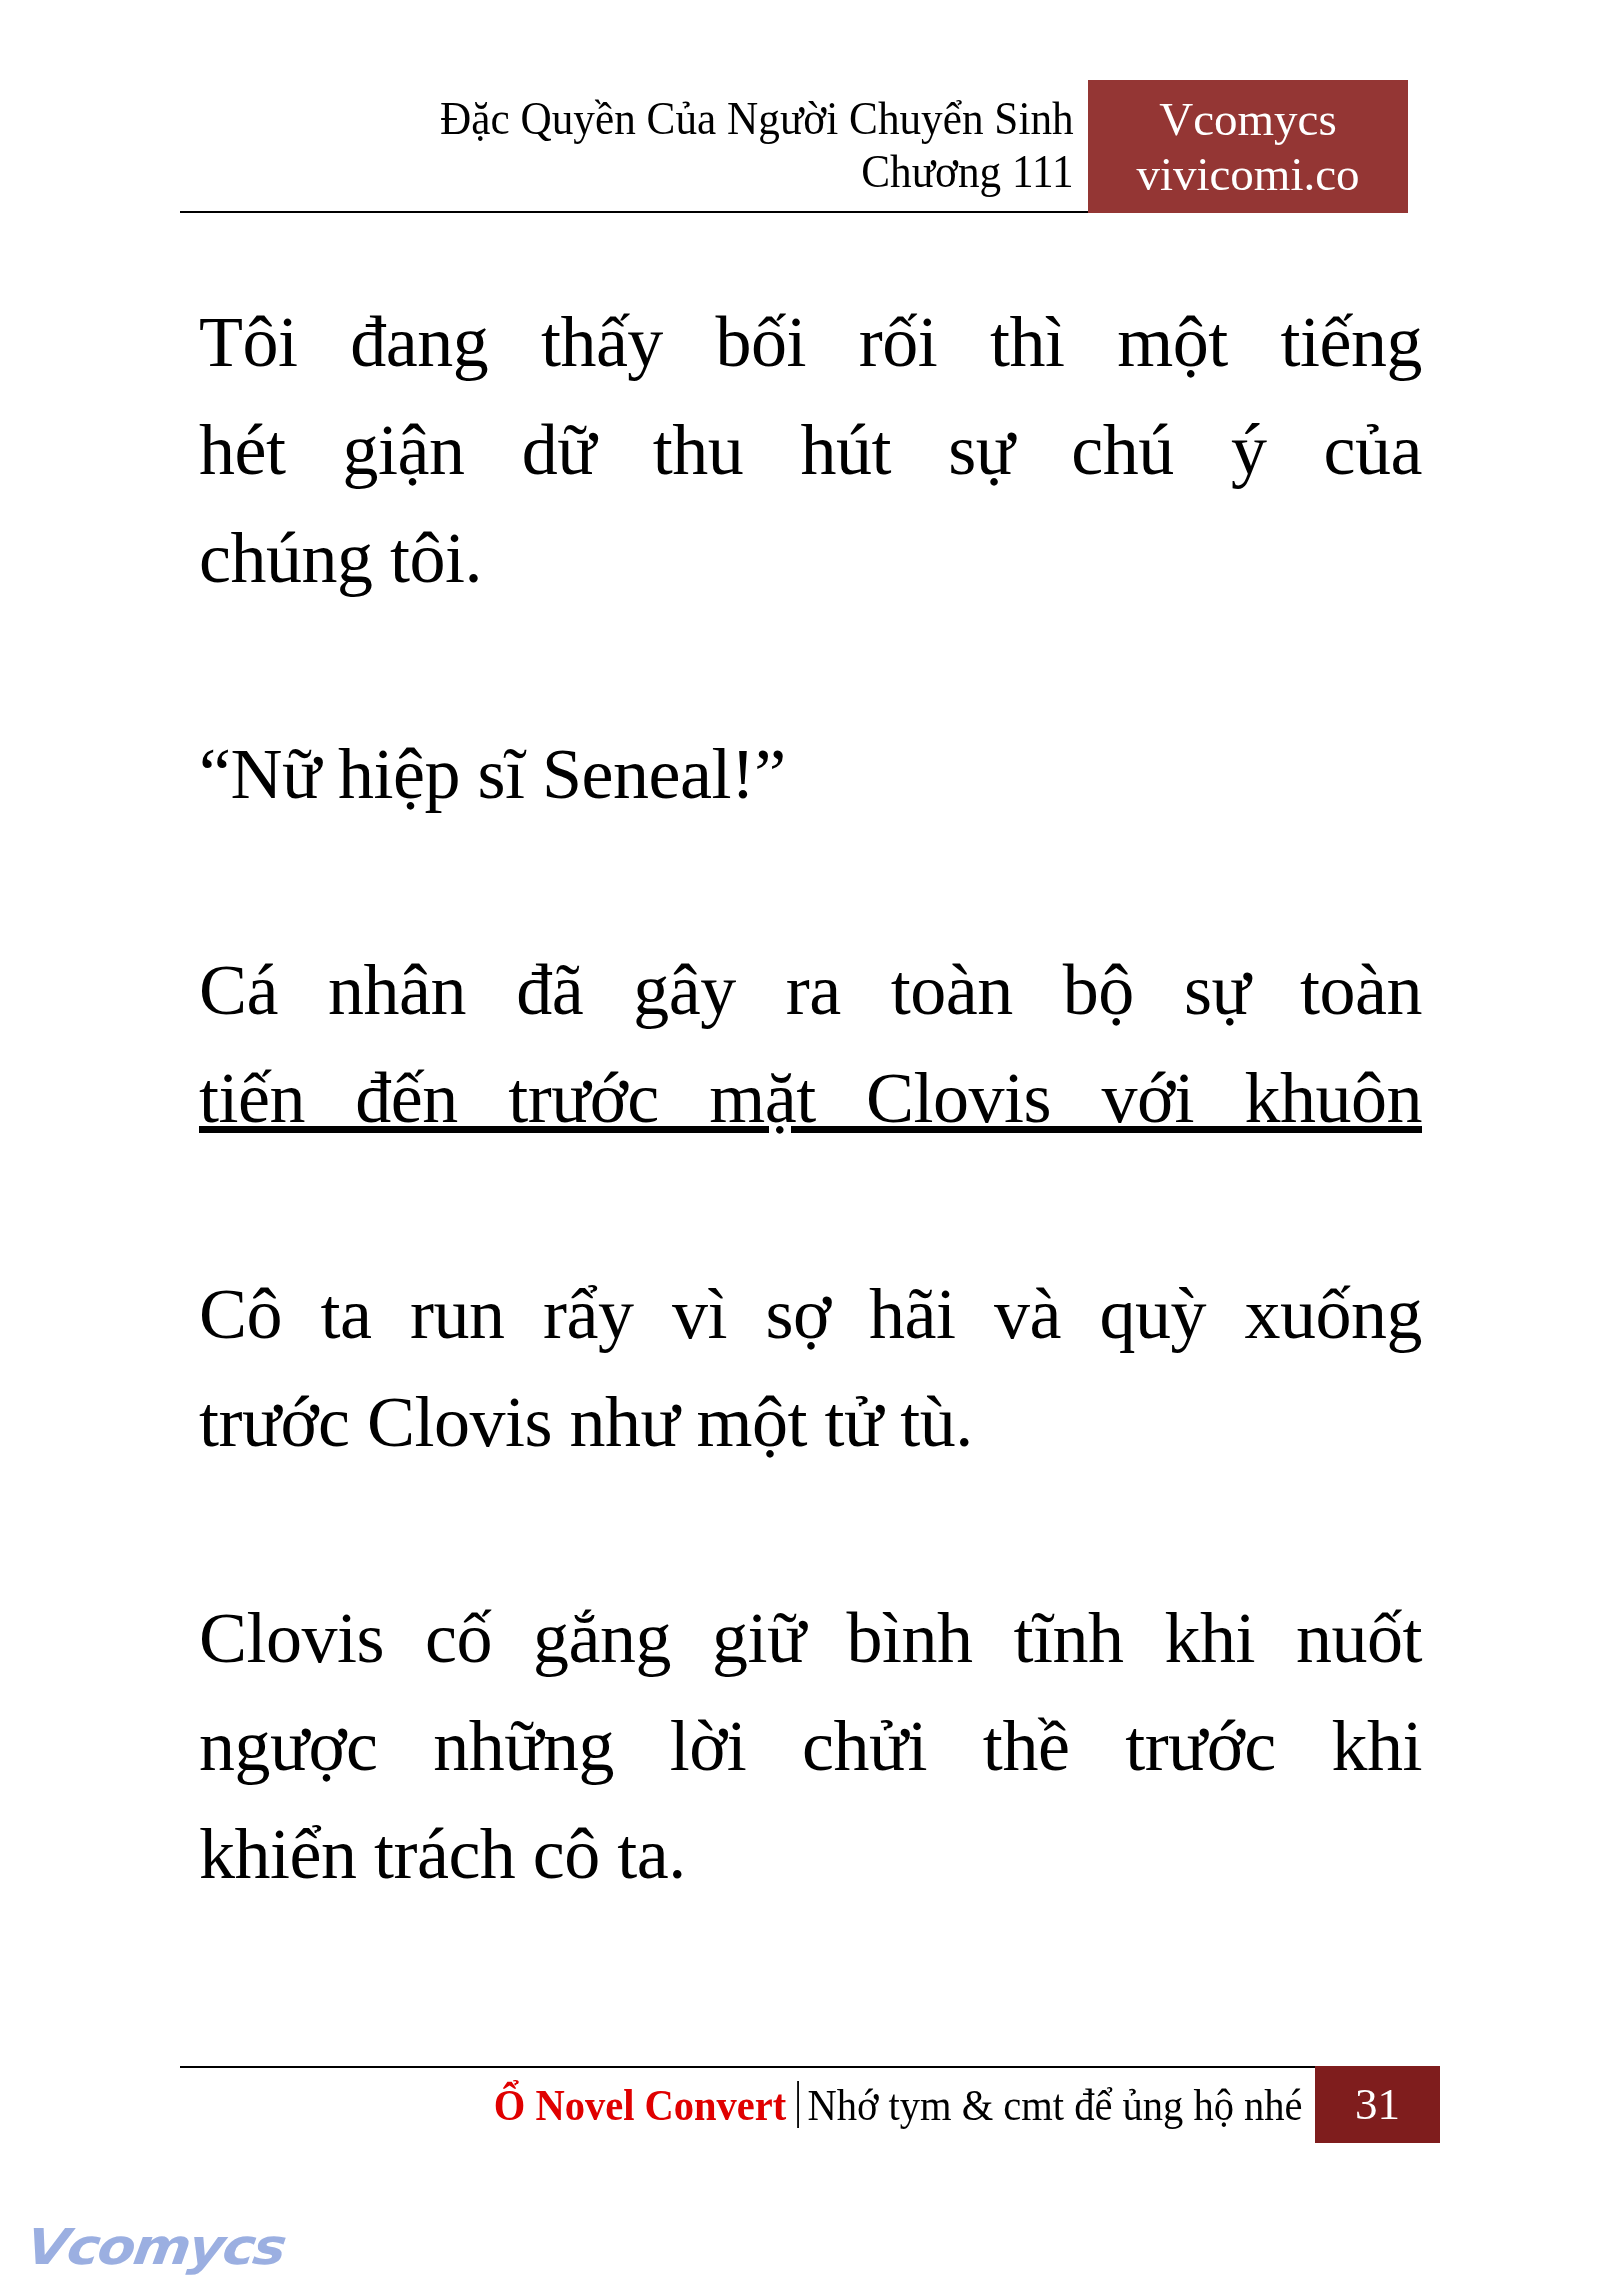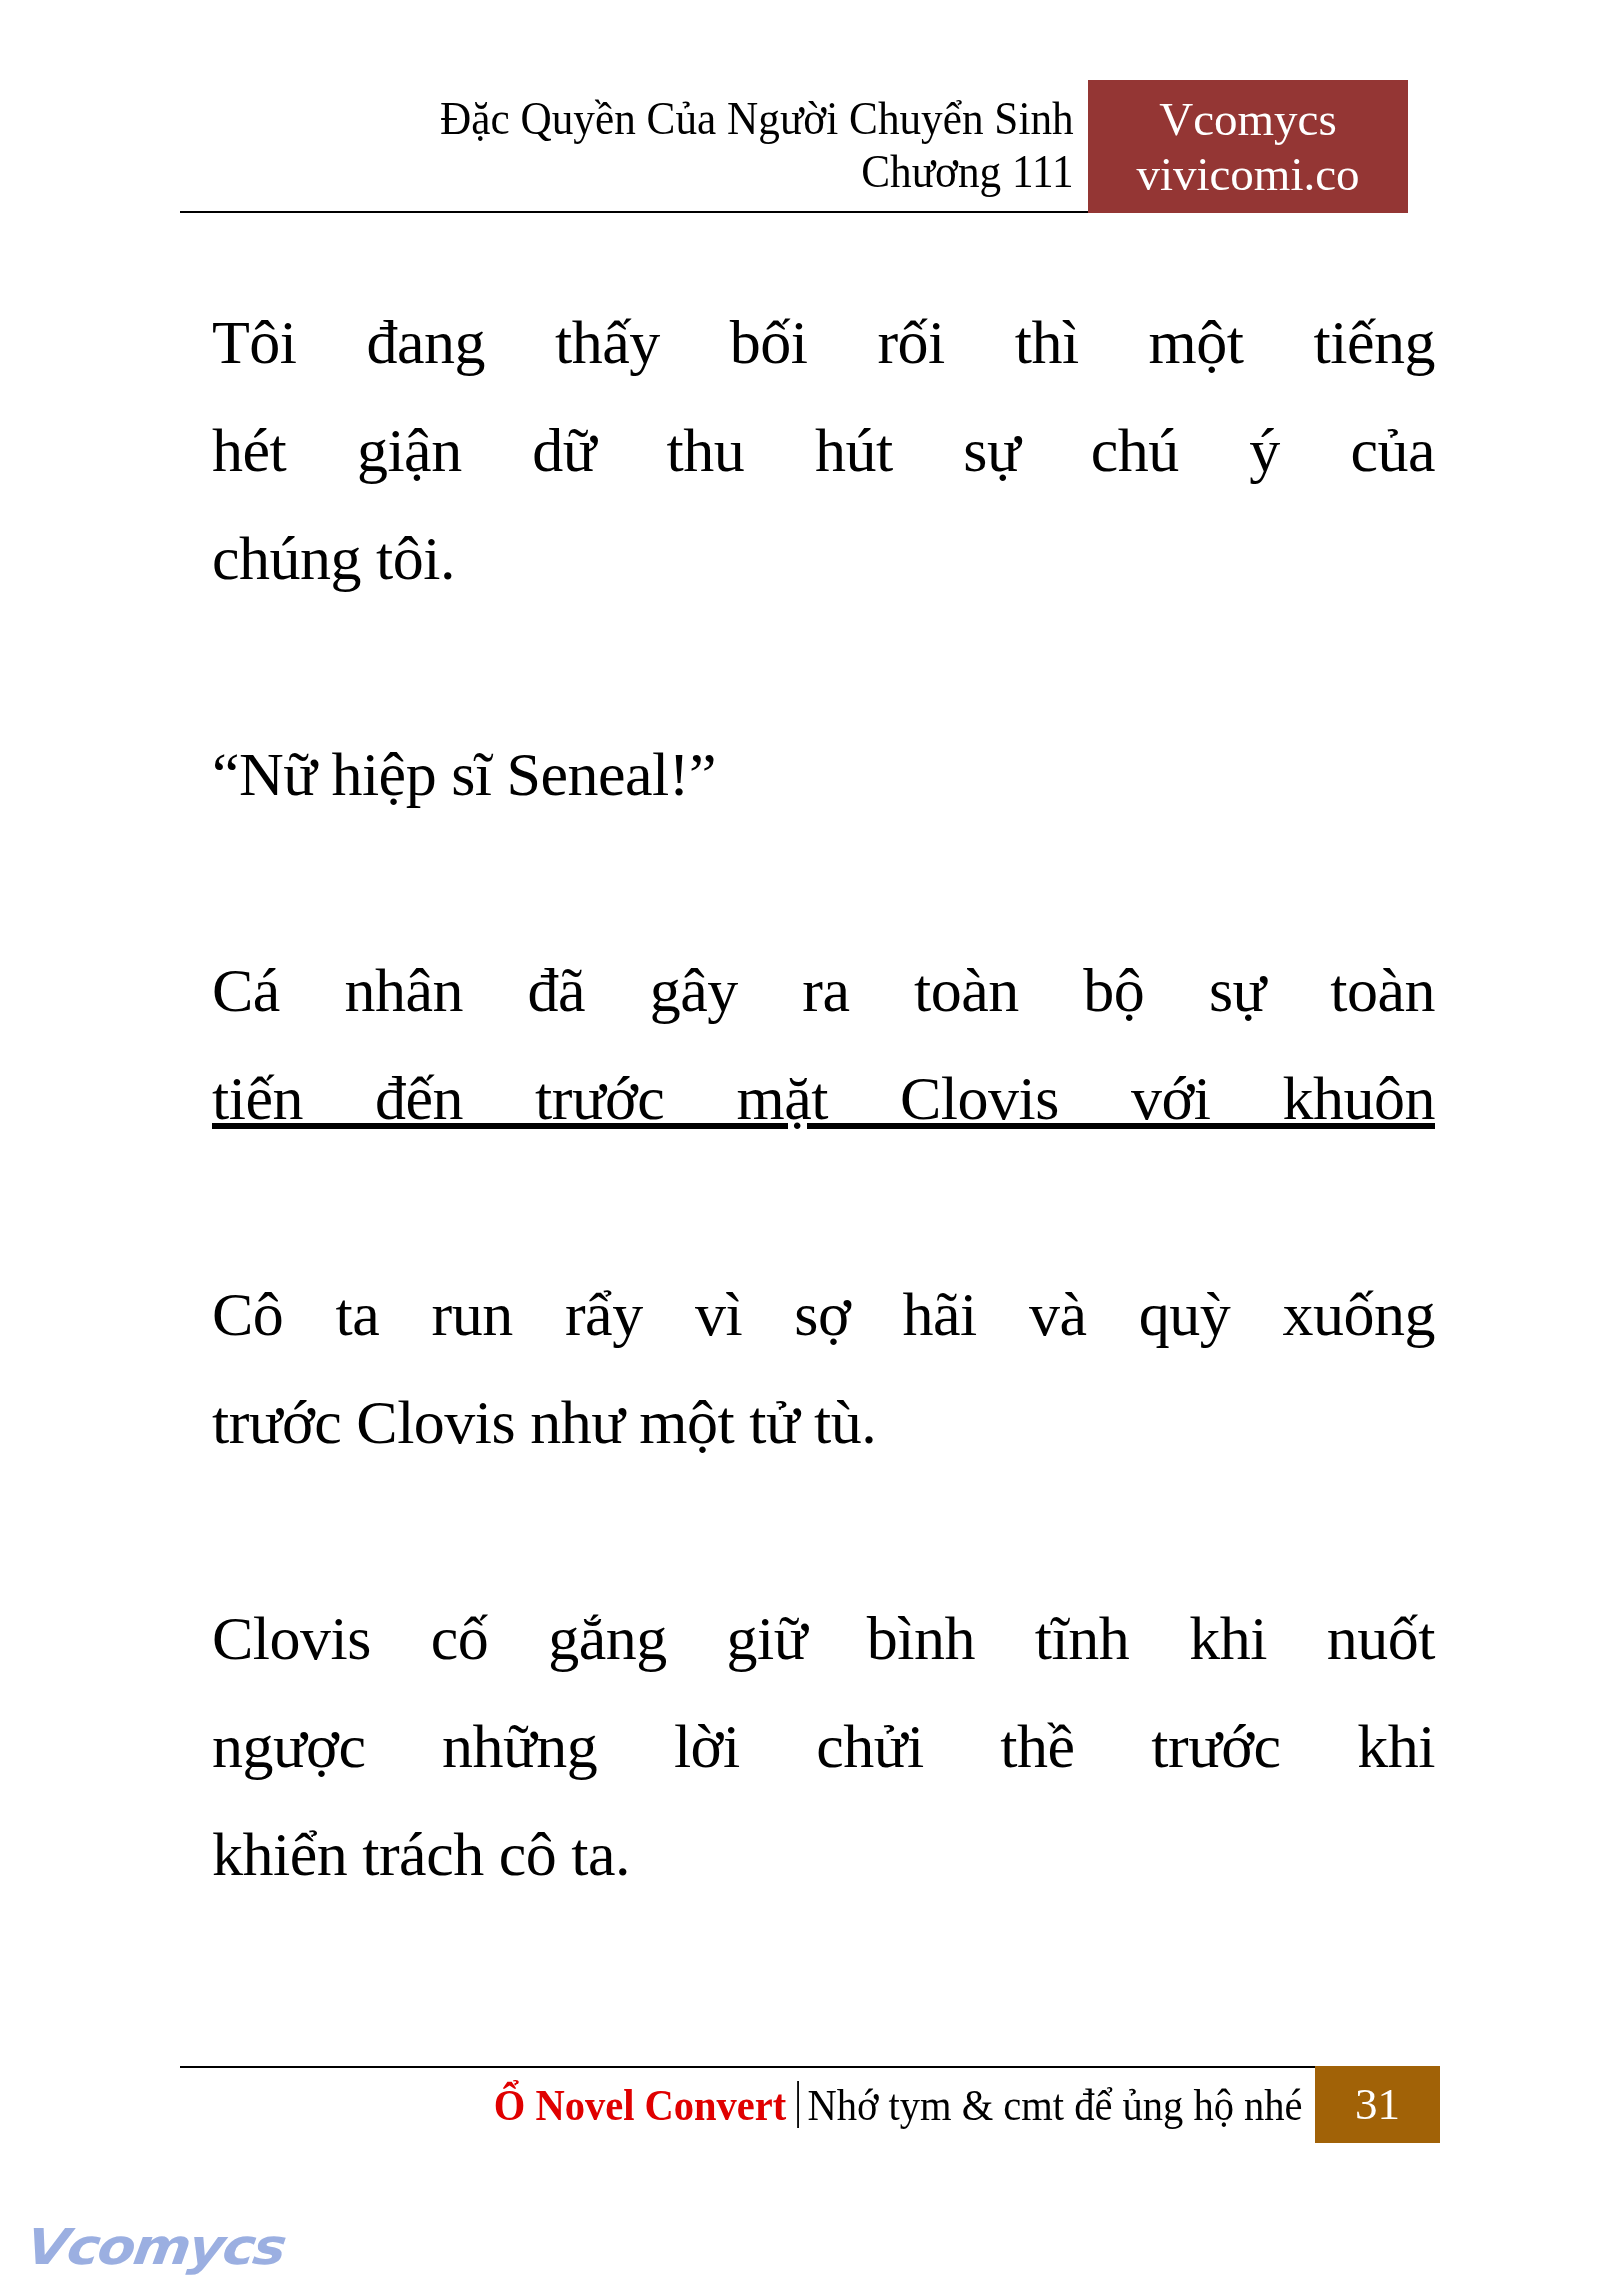--- a/index.html
+++ b/index.html
@@ -56,26 +56,25 @@
       line-height: 55px;
       padding-top: 11.8px;
       box-sizing: border-box;
     }
     
     .content {
       position: absolute;
       left: 199px;
       top: 288px;
       width: 1223px;
-      font-size: 62px;
+      font-size: 72px;
       line-height: 108px;
       text-align: justify;
       text-align-last: left;
       letter-spacing: -0.5px;
-      margin-left: 13px;
     }
     .content p {
       margin: 0 0 108px 0;
       padding: 0;
     }
     .content p.last { margin-bottom: 0; }
     .line { display: block; text-align: justify; text-align-last: justify; white-space: nowrap; }
     .line.tail { text-align-last: left; }
     
     .footer {
@@ -114,21 +113,21 @@
       background: #000;
       vertical-align: -7.8px;
       margin: 0 9.8px 0 11.8px;
     }
     .footer-page {
       position: absolute;
       left: 1135px;
       top: 0;
       width: 125px;
       height: 77px;
-      background: #a16207;
+      background: #7f1d1d;
       color: #ffffff;
       font-size: 45px;
       line-height: 77px;
       text-align: center;
     }
     
     .watermark {
       position: absolute;
       left: 27.4px;
       top: 2215px;

